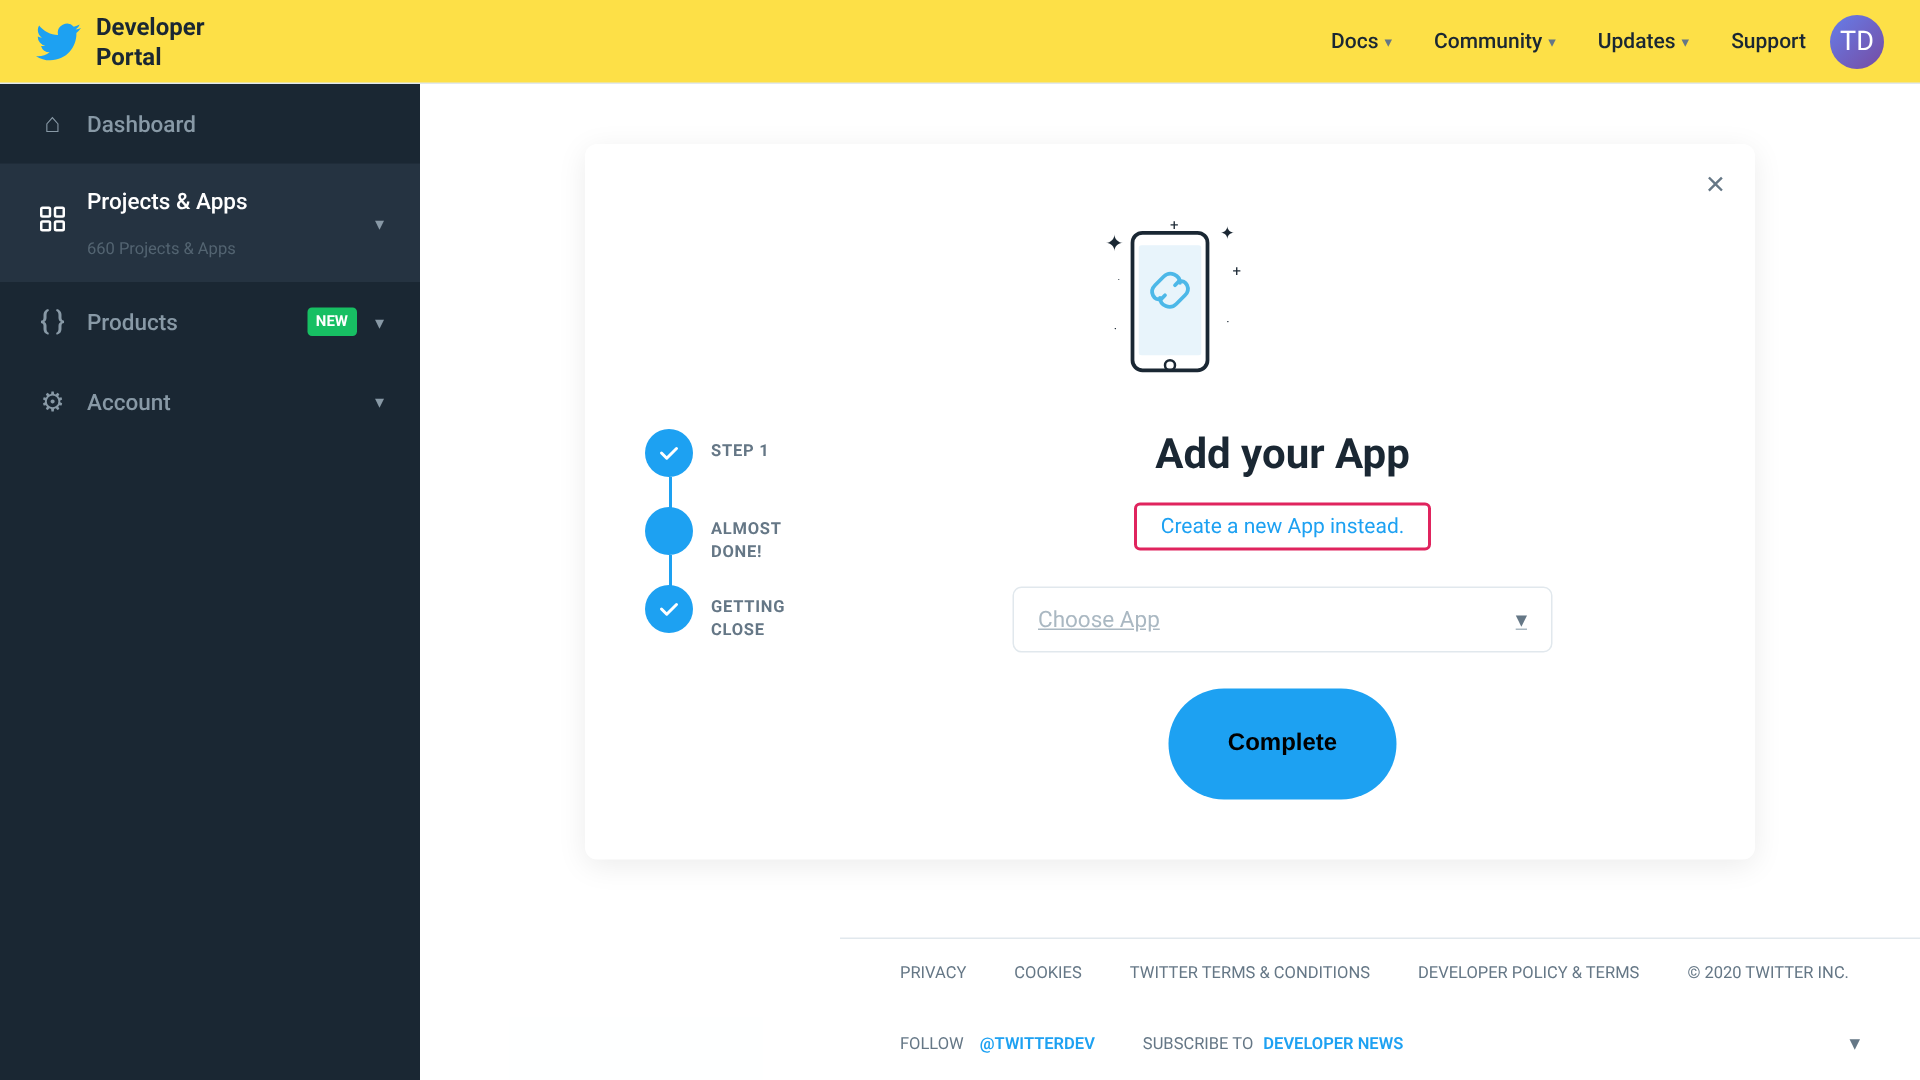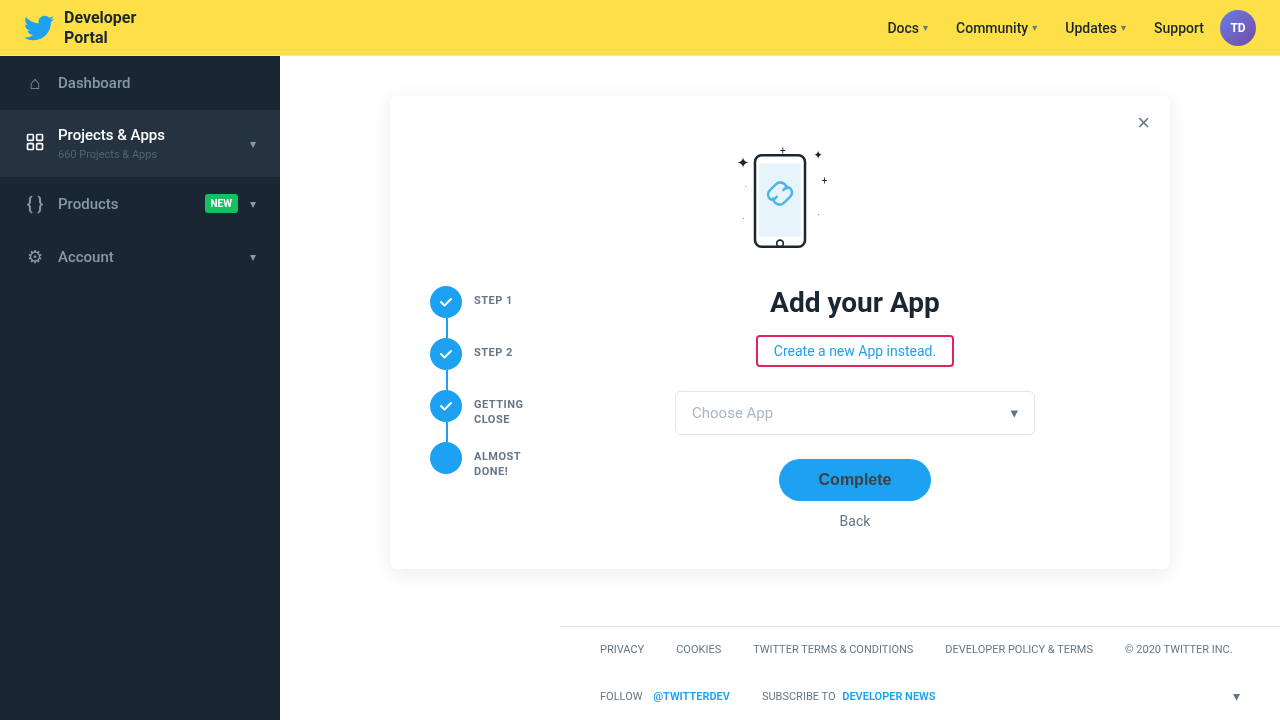--- a/index.html
+++ b/index.html
@@ -63,22 +63,22 @@
       cursor: pointer;
     }
     .avatar-placeholder {
       width: 100%;
       height: 100%;
       background: linear-gradient(135deg, #667eea 0%, #764ba2 100%);
       display: flex;
       align-items: center;
       justify-content: center;
       color: white;
-      font-size: 12px;
-      font-weight: bold;
+      font-size: 18px;
+      font-weight: normal;
     }
 
     
     .layout {
       display: flex;
       margin-top: 56px;
       height: calc(720px - 56px);
     }
 
     
@@ -254,32 +254,33 @@
       border-radius: 6px;
       padding: 12px 16px;
       font-size: 15px;
       color: #aab8c2;
       display: flex;
       align-items: center;
       justify-content: space-between;
       cursor: pointer;
       background: #fff;
       margin: 0 auto 24px;
+      text-decoration: underline;
     }
     .complete-btn {
       background: #1da1f2;
-      color: #404040;
+      color: #000000;
       border: none;
       border-radius: 50px;
-      padding: 12px 40px;
+      padding: 28px 40px;
       font-size: 16px;
       font-weight: 600;
       cursor: pointer;
       display: block;
-      margin: 0 auto 12px;
+      margin: 0 auto 0;
     }
     .back-link {
       font-size: 14px;
       color: #657786;
       cursor: pointer;
       display: block;
       text-align: center;
     }
 
     
@@ -352,21 +353,21 @@
       <span class="item-icon">
         <svg width="20" height="20" viewBox="0 0 24 24" fill="none" stroke="currentColor" stroke-width="2">
           <rect x="3" y="3" width="7" height="7" rx="1"></rect>
             <rect x="14" y="3" width="7" height="7" rx="1"></rect>
           <rect x="3" y="14" width="7" height="7" rx="1"></rect>
             <rect x="14" y="14" width="7" height="7" rx="1"></rect>
         </svg>
       </span>
       <span class="item-label">
         <div>Projects &amp; Apps</div>
-        <div style="font-size:11px;color:#536471;font-weight:400;margin-top:4px;">660 Projects &amp; Apps</div>
+        <div style="font-size:11px;color:#536471;font-weight:400;margin-top:16px;">660 Projects &amp; Apps</div>
       </span>
       <span class="chevron">▾</span>
     </div>
     <div class="sidebar-item">
       <span class="item-icon">{ }</span>
       <span class="item-label">Products</span>
       <span class="badge-new">NEW</span>
       <span class="chevron">▾</span>
     </div>
     <div class="sidebar-item">
@@ -411,54 +412,45 @@
           <div class="steps-panel">
             <div class="step-item">
               <div class="step-circle completed">
                 <svg width="14" height="14" viewBox="0 0 14 14" fill="none">
                   <path d="M2 7L5.5 10.5L12 4" stroke="white" stroke-width="2" stroke-linecap="round" stroke-linejoin="round"></path>
                 </svg>
               </div>
               <div class="step-label">STEP 1</div>
             </div>
             <div class="step-item">
-              <div class="step-circle completed">
-                <svg width="14" height="14" viewBox="0 0 14 14" fill="none">
-                  <path d="M2 7L5.5 10.5L12 4" stroke="white" stroke-width="2" stroke-linecap="round" stroke-linejoin="round"></path>
-                </svg>
-              </div>
-              <div class="step-label">STEP 2</div>
+              <div class="step-circle active"></div>
+              <div class="step-label" style="white-space:pre-line;">ALMOST
+DONE!</div>
             </div>
             <div class="step-item">
               <div class="step-circle completed">
                 <svg width="14" height="14" viewBox="0 0 14 14" fill="none">
                   <path d="M2 7L5.5 10.5L12 4" stroke="white" stroke-width="2" stroke-linecap="round" stroke-linejoin="round"></path>
                 </svg>
               </div>
               <div class="step-label" style="white-space:pre-line;">GETTING
 CLOSE</div>
             </div>
-            <div class="step-item">
-              <div class="step-circle active"></div>
-              <div class="step-label" style="white-space:pre-line;">ALMOST
-DONE!</div>
-            </div>
           </div>
 
           <div class="content-panel">
             <h2 class="modal-title">Add your App</h2>
             <a class="create-new-link">Create a new App instead.</a>
 
             <div class="choose-app-dropdown">
               <span style="color:#aab8c2;">Choose App</span>
               <span style="color:#657786;">▾</span>
             </div>
 
             <button class="complete-btn">Complete</button>
-            <span class="back-link">Back</span>
           </div>
         </div>
       </div>
     </div>
 
     <div class="footer">
       <a>PRIVACY</a>
       <a>COOKIES</a>
       <a>TWITTER TERMS &amp; CONDITIONS</a>
       <a>DEVELOPER POLICY &amp; TERMS</a>

